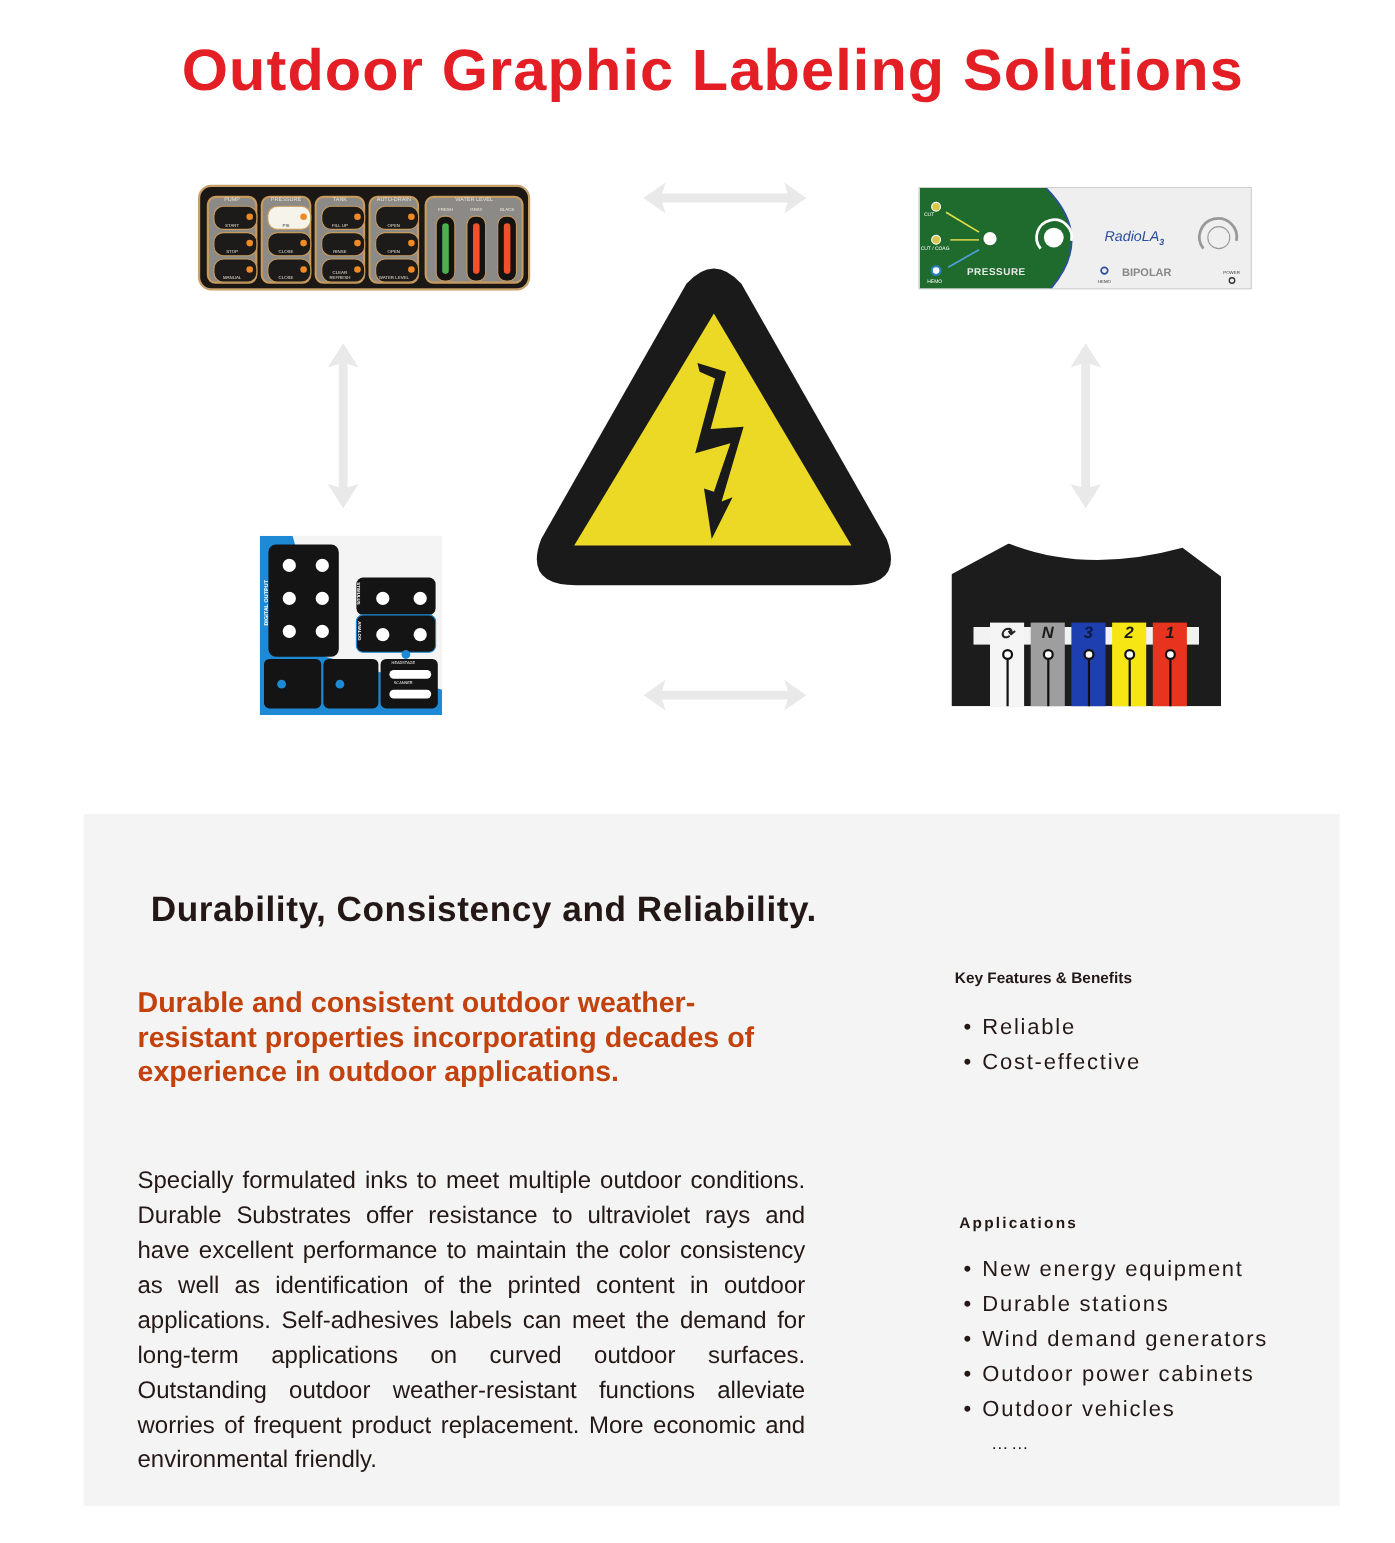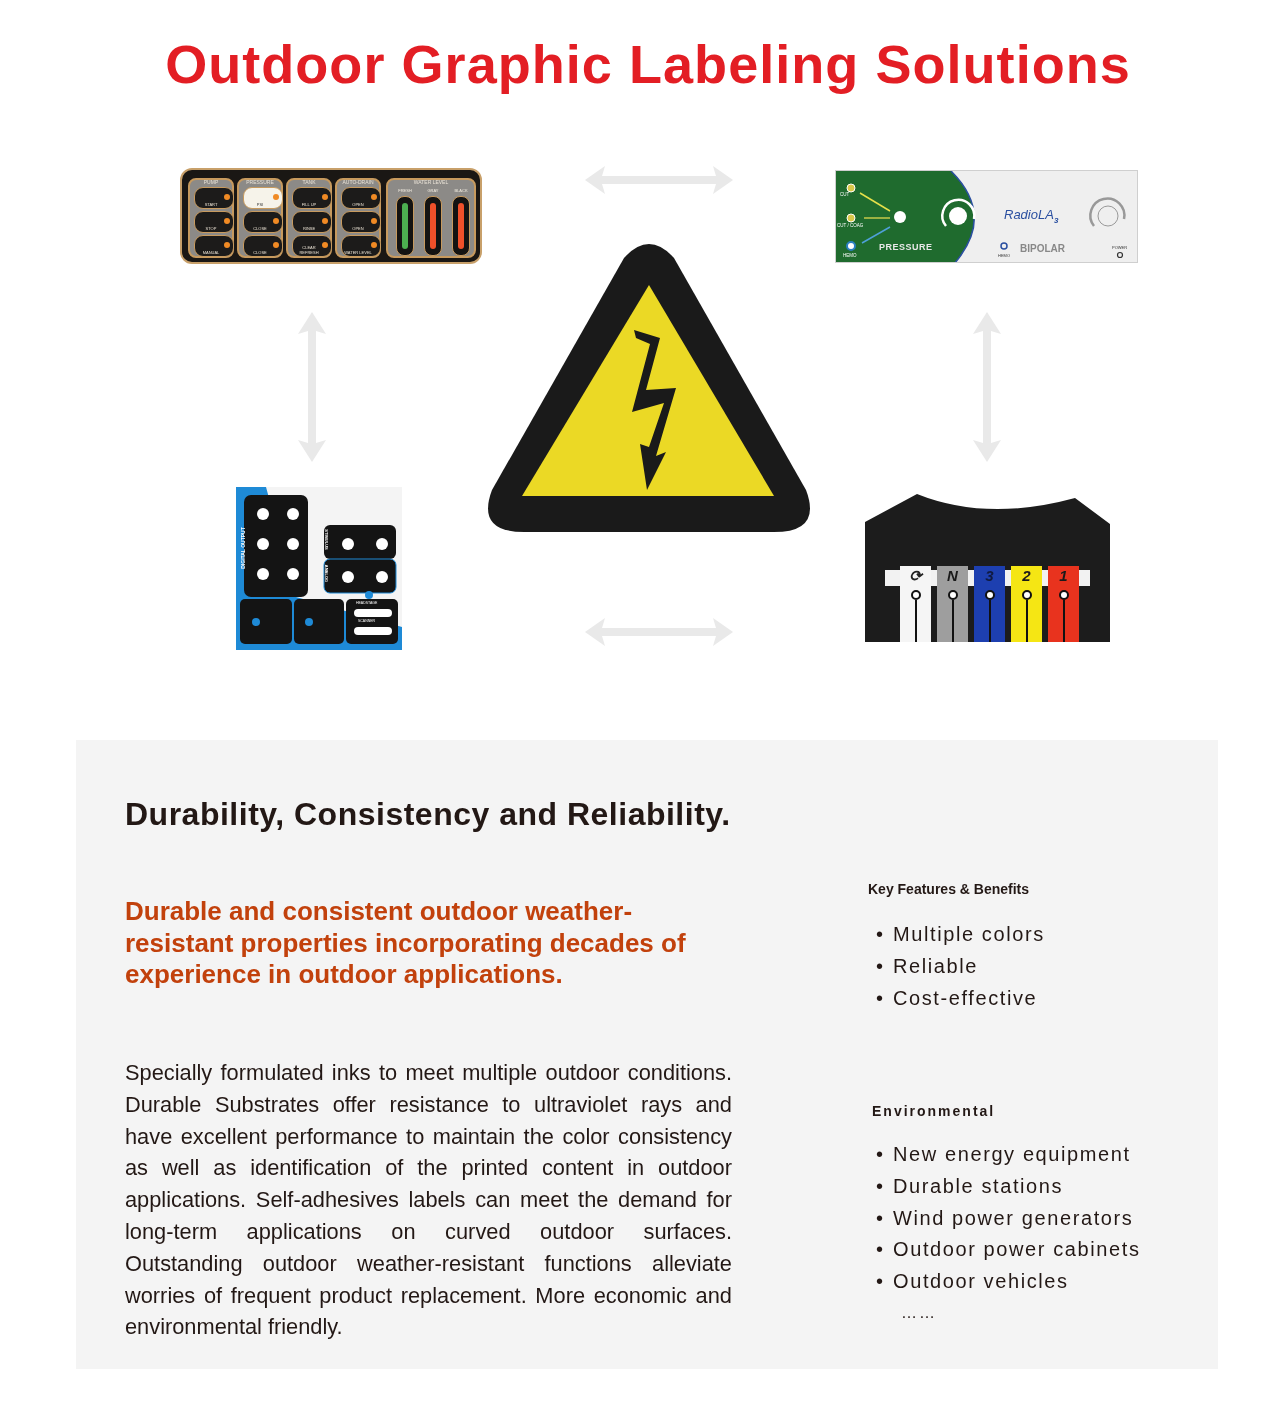--- a/index.html
+++ b/index.html
@@ -234,32 +234,31 @@
       </div>
       <div style="position: absolute; top: 72px; left: 183px; width: 31px; height: 76px; background: rgb(232, 51, 30);">
         <span style="position: absolute; top: 1px; left: 0px; width: 100%; text-align: center; font-weight: bold; font-style: italic; font-size: 15px; color: rgb(26, 26, 26); font-family: &quot;Liberation Sans&quot;, sans-serif;">1</span>
         <span style="position: absolute; top: 24px; left: 11px; width: 6px; height: 6px; border: 2px solid rgb(17, 17, 17); border-radius: 50%; background: rgb(255, 255, 255);"></span>
         <span style="position: absolute; top: 34px; left: 15px; width: 2px; height: 42px; background: rgb(17, 17, 17);"></span>
       </div>
     </div>
 </div>
 
 <div id="infobox" class="abs"></div>
-<h2 id="subtitle" class="abs" style="margin:0;">Durability, Consistency and Reliability.</h2>
+<h2 id="subtitle" class="abs" style="margin:12px;">Durability, Consistency and Reliability.</h2>
 <p id="lead" class="abs" style="margin:0;">Durable and consistent outdoor weather-resistant properties incorporating decades of experience in outdoor applications.</p>
 <p id="body-text" class="abs" style="margin:0;">Specially formulated inks to meet multiple outdoor conditions. Durable Substrates offer resistance to ultraviolet rays and have excellent performance to maintain the color consistency as well as identification of the printed content in outdoor applications. Self-adhesives labels can meet the demand for long-term applications on curved outdoor surfaces. Outstanding outdoor weather-resistant functions alleviate worries of frequent product replacement. More economic and environmental friendly.</p>
 
 <div id="features-head" class="abs side-head">Key Features &amp; Benefits</div>
 <ul id="features-list" class="list">
-  <li><span class="b">•</span><span>Multiple colors</span></li>
   <li><span class="b">•</span><span>Reliable</span></li>
   <li><span class="b">•</span><span>Cost-effective</span></li>
 </ul>
 
-<div id="apps-head" class="abs side-head">Environmental</div>
+<div id="apps-head" class="abs side-head">Applications</div>
 <ul id="apps-list" class="list">
   <li><span class="b">•</span><span>New energy equipment</span></li>
   <li><span class="b">•</span><span>Durable stations</span></li>
-  <li><span class="b">•</span><span>Wind power generators</span></li>
+  <li><span class="b">•</span><span>Wind demand generators</span></li>
   <li><span class="b">•</span><span>Outdoor power cabinets</span></li>
   <li><span class="b">•</span><span>Outdoor vehicles</span></li>
 </ul>
 <div id="ellipsis" class="abs">……</div>
 
 </body></html>

